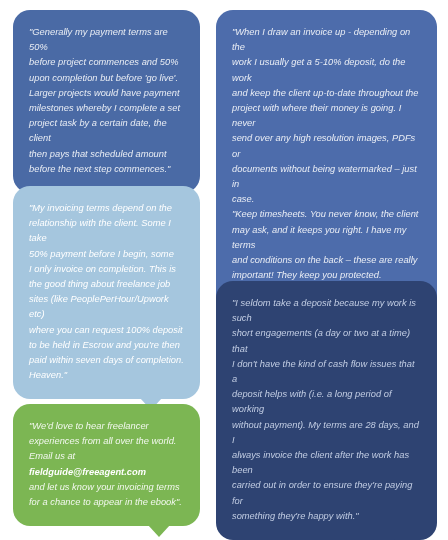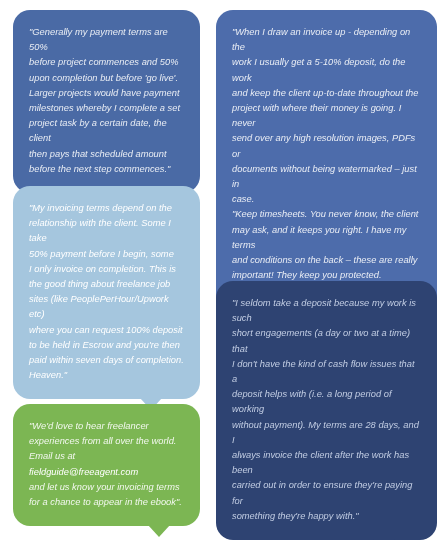--- a/index.html
+++ b/index.html
@@ -44,21 +44,21 @@
   .bubble-text {
     margin: 0;
     font-style: italic;
     font-size: 9.3px;
     line-height: 15.2px;
     letter-spacing: 0.02px;
     color: rgba(255,255,255,0.88);
     white-space: pre-line;
   }
   .bubble-text b {
-    font-weight: normal;
+    font-weight: bold;
     color: #ffffff;
     margin-top: 38px;
   }
 
   
   .tail {
     position: absolute;
     bottom: -11px;
     width: 0;
     height: 0;

